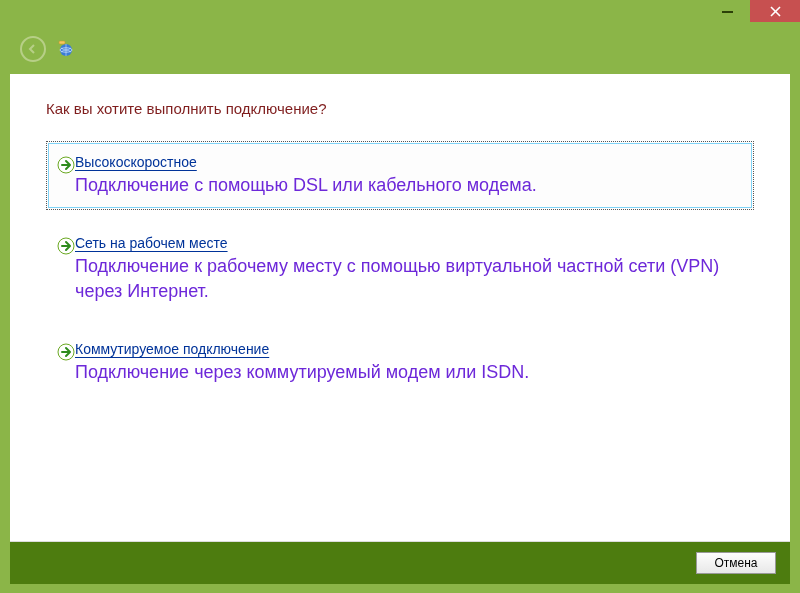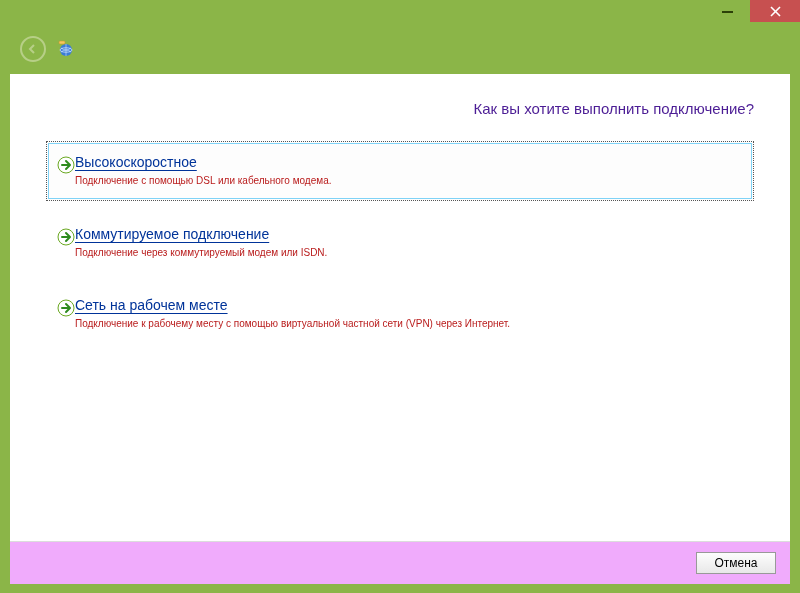--- a/index.html
+++ b/index.html
@@ -60,25 +60,24 @@
     background: #ffffff;
     height: 510px;
     display: flex;
     flex-direction: column;
   }
   .content {
     flex: 1;
     padding: 26px 36px 10px 36px;
   }
   .question {
-    color: #4c1d95;
+    color: #7f1d1d;
     font-size: 15px;
     margin: 0 0 24px 0;
     font-weight: 400;
-    text-align: right;
   }
   .opt {
     display: flex;
     padding: 12px 12px 12px 10px;
     margin-bottom: 12px;
     border: 1px solid transparent;
     cursor: pointer;
   }
   .opt.selected {
     border: 1px dotted #555;
@@ -94,27 +93,27 @@
   .opt-text { flex: 1; }
   .opt-title {
     color: #003399;
     font-size: 14px;
     text-decoration: underline;
     text-underline-offset: 3px;
     margin-bottom: 3px;
     display: block;
   }
   .opt-desc {
-    color: #b91c1c;
-    font-size: 10px;
+    color: #6d28d9;
+    font-size: 18px;
     line-height: 1.35;
   }
   .footer {
     border-top: 1px solid #dcdcdc;
-    background: #f0abfc;
+    background: #4d7c0f;
     padding: 10px 14px;
     display: flex;
     justify-content: flex-end;
   }
   .btn {
     min-width: 80px;
     padding: 3px 14px;
     border: 1px solid #999;
     background: linear-gradient(#fdfdfd, #e8e8e8);
     font-family: inherit;
@@ -173,35 +172,35 @@
     </div>
 
     <div class="opt">
       <span class="arrow-icon">
         <svg width="18" height="18" viewBox="0 0 18 18">
             <circle cx="9" cy="9" r="8" fill="#ffffff" stroke="#6aa821" stroke-width="1"></circle>
             <path d="M5 9 h6 M9 5 l4 4 -4 4" fill="none" stroke="#2e8b1e" stroke-width="2" stroke-linecap="round" stroke-linejoin="round"></path>
           </svg>
       </span>
       <div class="opt-text">
-        <span class="opt-title">Коммутируемое подключение</span>
-        <span class="opt-desc">Подключение через коммутируемый модем или ISDN.</span>
+        <span class="opt-title">Сеть на рабочем месте</span>
+        <span class="opt-desc">Подключение к рабочему месту с помощью виртуальной частной сети (VPN) через Интернет.</span>
       </div>
     </div>
 
     <div class="opt">
       <span class="arrow-icon">
         <svg width="18" height="18" viewBox="0 0 18 18">
             <circle cx="9" cy="9" r="8" fill="#ffffff" stroke="#6aa821" stroke-width="1"></circle>
             <path d="M5 9 h6 M9 5 l4 4 -4 4" fill="none" stroke="#2e8b1e" stroke-width="2" stroke-linecap="round" stroke-linejoin="round"></path>
           </svg>
       </span>
       <div class="opt-text">
-        <span class="opt-title">Сеть на рабочем месте</span>
-        <span class="opt-desc">Подключение к рабочему месту с помощью виртуальной частной сети (VPN) через Интернет.</span>
+        <span class="opt-title">Коммутируемое подключение</span>
+        <span class="opt-desc">Подключение через коммутируемый модем или ISDN.</span>
       </div>
     </div>
 
   </div>
   <div class="footer">
     <button class="btn">Отмена</button>
   </div>
 </div>
 
 </body></html>

